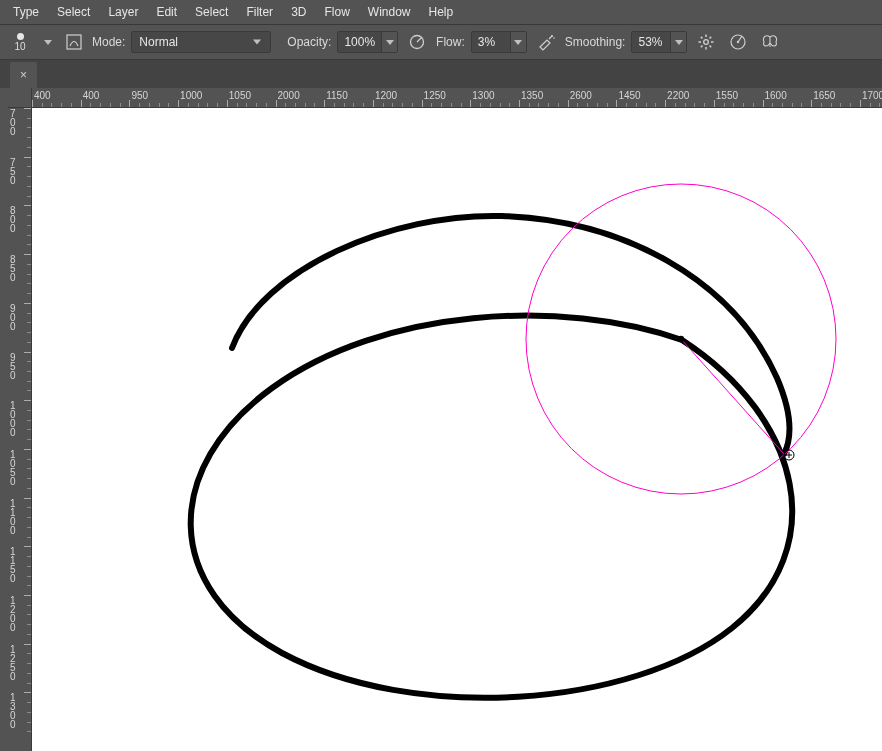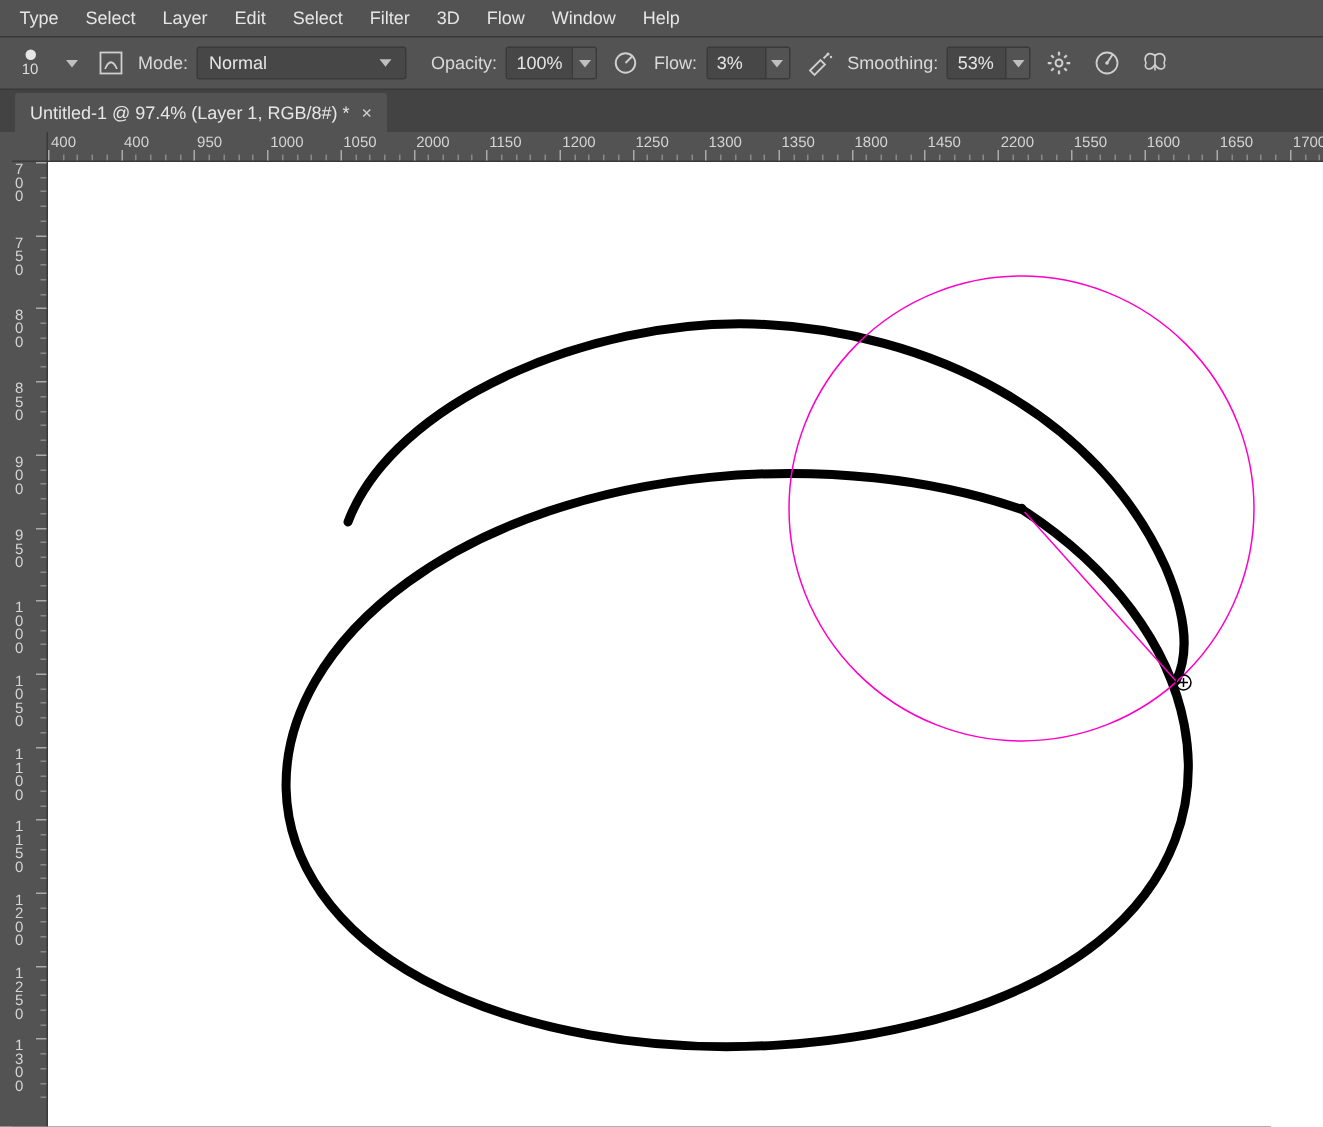--- a/index.html
+++ b/index.html
@@ -304,21 +304,20 @@
     <svg width="20" height="20" viewBox="0 0 20 20">
       <path d="M10 5 C6 2 2 5 4 10 C2 14 7 16 10 11" fill="none" stroke="#cfcfcf" stroke-width="1.1"></path>
       <path d="M10 5 C14 2 18 5 16 10 C18 14 13 16 10 11" fill="none" stroke="#cfcfcf" stroke-width="1.1"></path>
       <line x1="10" y1="4" x2="10" y2="15" stroke="#cfcfcf" stroke-width="1.1"></line>
     </svg>
   </div>
 </div>
 
 <div class="tabbar">
   <div class="tab">
-    <span>Untitled-1 @ 97.4% (Layer 1, RGB/8#) *</span>
     <span class="close-x">×</span>
   </div>
 </div>
 
 <div class="workspace">
   <div class="ruler-corner"></div>
   <div class="ruler-h" id="ruler-h">
       <div class="tick" style="left: 0px;">
         <span class="lbl">400</span>
         <span class="line"></span>
@@ -401,21 +400,21 @@
       <div style="position: absolute; left: 477.26px; bottom: 0px; width: 1px; height: 4px; background: rgb(138, 138, 138);"></div>
       <div class="tick" style="left: 487px;">
         <span class="lbl">1350</span>
         <span class="line"></span>
       </div>
       <div style="position: absolute; left: 496.74px; bottom: 0px; width: 1px; height: 4px; background: rgb(138, 138, 138);"></div>
       <div style="position: absolute; left: 506.48px; bottom: 0px; width: 1px; height: 4px; background: rgb(138, 138, 138);"></div>
       <div style="position: absolute; left: 516.22px; bottom: 0px; width: 1px; height: 4px; background: rgb(138, 138, 138);"></div>
       <div style="position: absolute; left: 525.96px; bottom: 0px; width: 1px; height: 4px; background: rgb(138, 138, 138);"></div>
       <div class="tick" style="left: 535.7px;">
-        <span class="lbl">1800</span>
+        <span class="lbl">2600</span>
         <span class="line"></span>
       </div>
       <div style="position: absolute; left: 545.44px; bottom: 0px; width: 1px; height: 4px; background: rgb(138, 138, 138);"></div>
       <div style="position: absolute; left: 555.18px; bottom: 0px; width: 1px; height: 4px; background: rgb(138, 138, 138);"></div>
       <div style="position: absolute; left: 564.92px; bottom: 0px; width: 1px; height: 4px; background: rgb(138, 138, 138);"></div>
       <div style="position: absolute; left: 574.66px; bottom: 0px; width: 1px; height: 4px; background: rgb(138, 138, 138);"></div>
       <div class="tick" style="left: 584.4px;">
         <span class="lbl">1450</span>
         <span class="line"></span>
       </div>

